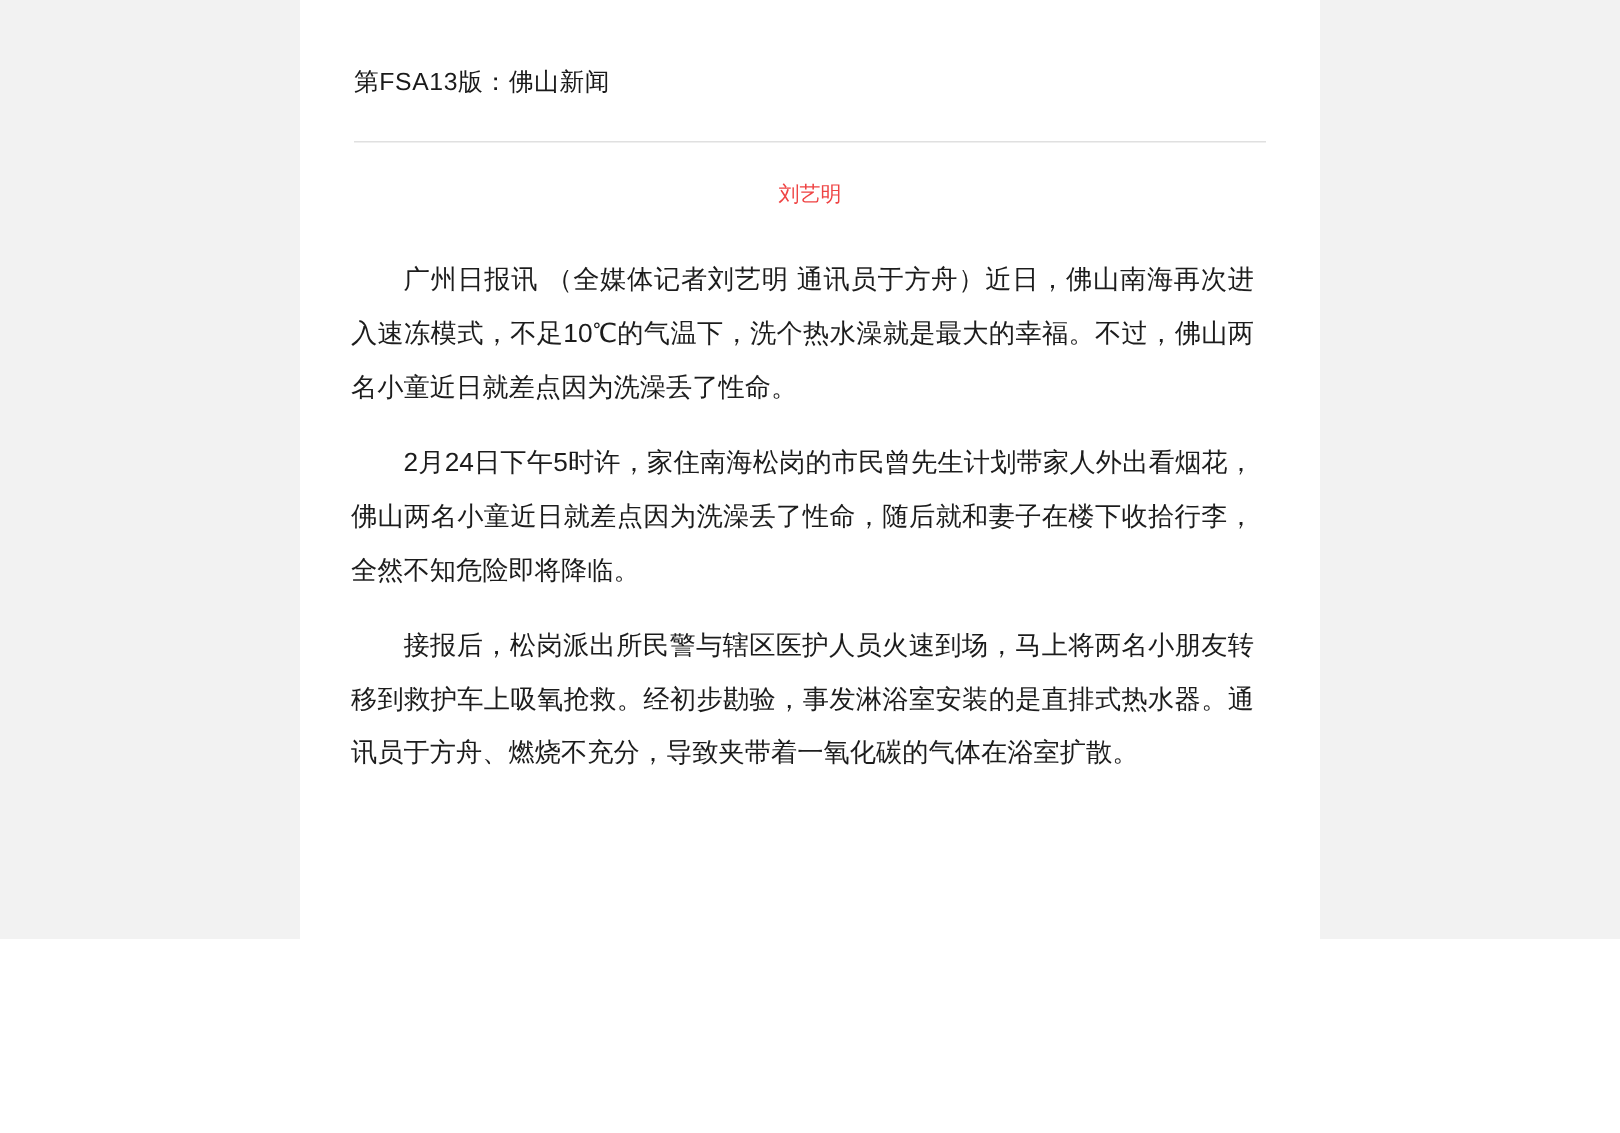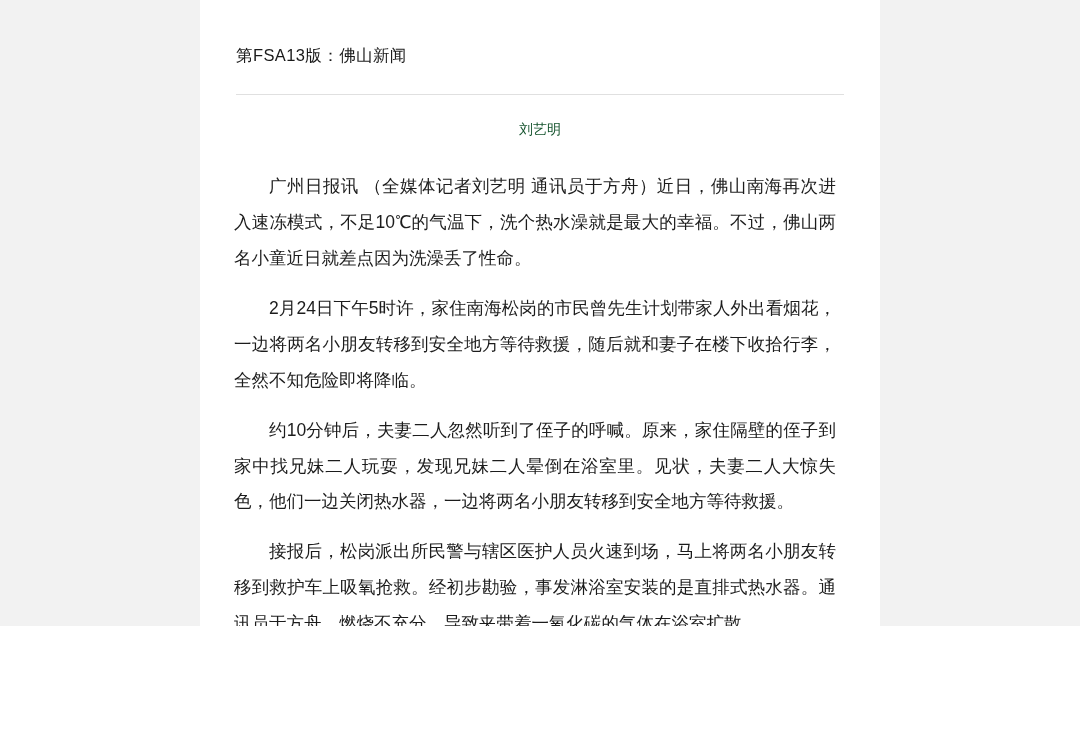--- a/index.html
+++ b/index.html
@@ -48,21 +48,21 @@
     font-weight: bold;
     color: #0d0d0d;
     text-align: center;
     letter-spacing: 1px;
     line-height: 1.35;
     font-family: "Liberation Sans", sans-serif;
   }
   .byline {
     margin: 26px 0 0 0;
     font-size: 14px;
-    color: #14532d;
+    color: #ef4444;
     text-align: center;
     font-family: "Liberation Sans", sans-serif;
   }
   .body-text {
     margin: 30px 16px 0 6px;
   }
   .para {
     font-size: 17.5px;
     line-height: 2.05;
     color: #1c1c1c;
@@ -82,19 +82,18 @@
 
     <div class="edition-line">第FSA13版：佛山新闻</div>
 
     <div class="divider"></div>
 
 
     <div class="byline">刘艺明</div>
 
     <div class="body-text">
       <p class="para">广州日报讯 （全媒体记者刘艺明 通讯员于方舟）近日，佛山南海再次进入速冻模式，不足10℃的气温下，洗个热水澡就是最大的幸福。不过，佛山两名小童近日就差点因为洗澡丢了性命。</p>
-      <p class="para">2月24日下午5时许，家住南海松岗的市民曾先生计划带家人外出看烟花，一边将两名小朋友转移到安全地方等待救援，随后就和妻子在楼下收拾行李，全然不知危险即将降临。</p>
-      <p class="para">约10分钟后，夫妻二人忽然听到了侄子的呼喊。原来，家住隔壁的侄子到家中找兄妹二人玩耍，发现兄妹二人晕倒在浴室里。见状，夫妻二人大惊失色，他们一边关闭热水器，一边将两名小朋友转移到安全地方等待救援。</p>
+      <p class="para">2月24日下午5时许，家住南海松岗的市民曾先生计划带家人外出看烟花，佛山两名小童近日就差点因为洗澡丢了性命，随后就和妻子在楼下收拾行李，全然不知危险即将降临。</p>
       <p class="para">接报后，松岗派出所民警与辖区医护人员火速到场，马上将两名小朋友转移到救护车上吸氧抢救。经初步勘验，事发淋浴室安装的是直排式热水器。通讯员于方舟、燃烧不充分，导致夹带着一氧化碳的气体在浴室扩散。</p>
     </div>
 
   </div>
 </div>
 
 </body></html>

